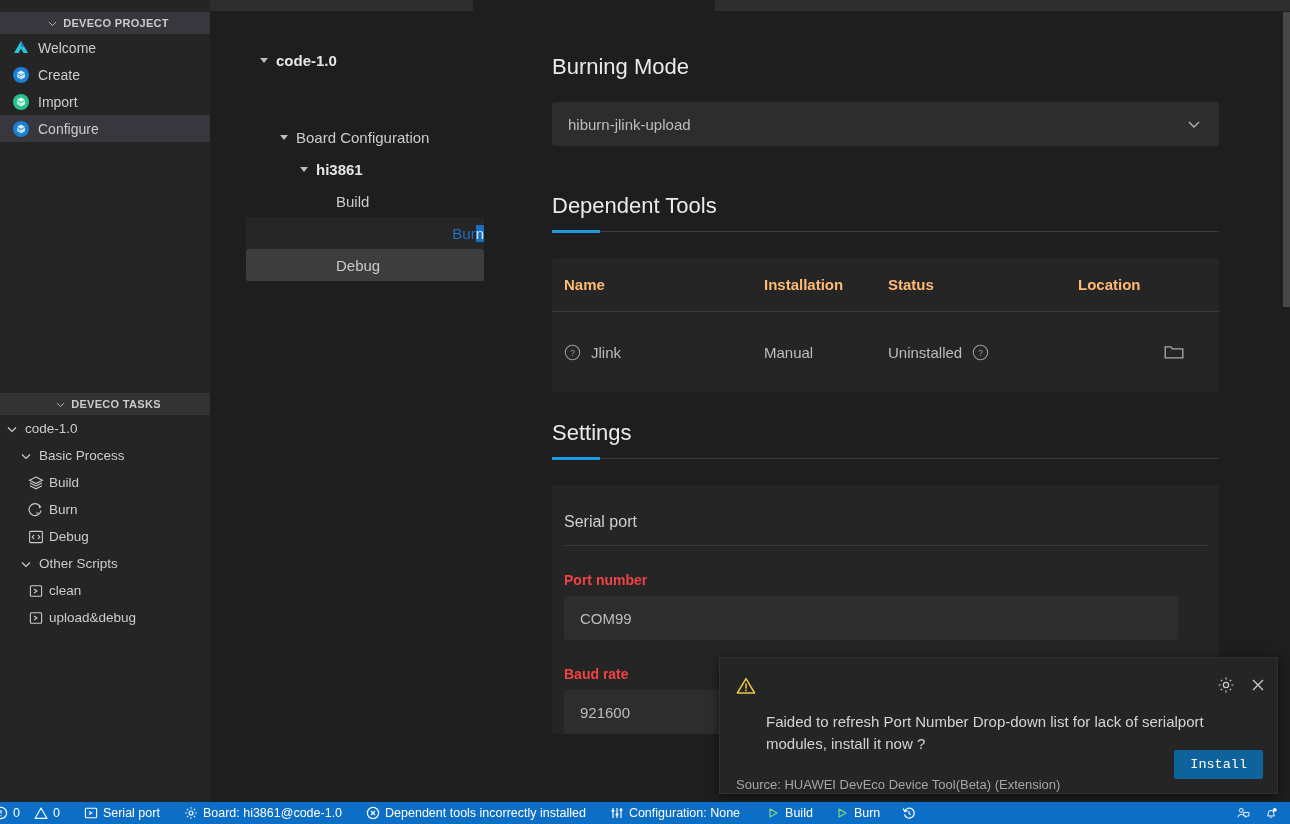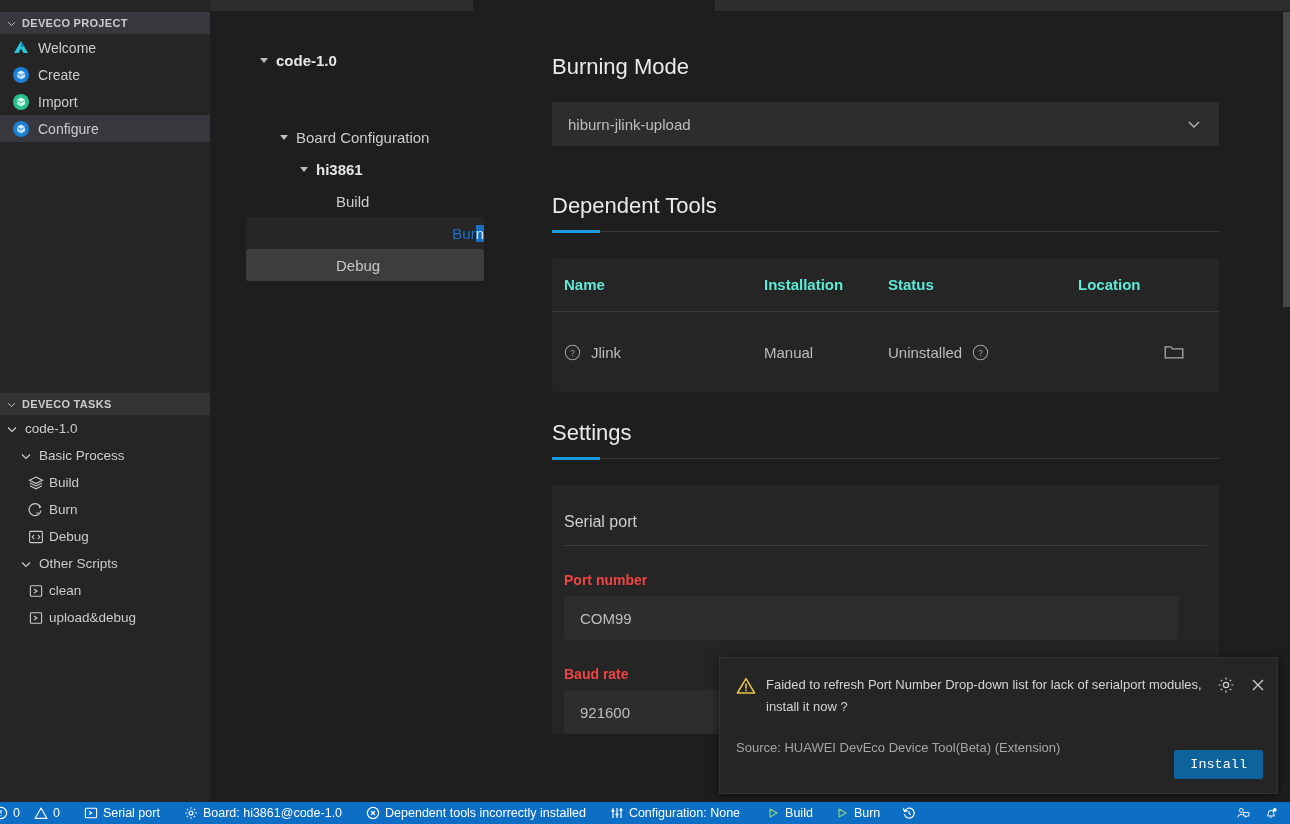--- a/index.html
+++ b/index.html
@@ -16,21 +16,21 @@
   .tabstrip .gutter { position: absolute; left: 0; top: 0; width: 210px; height: 12px; background: #252526; }
   .tab-inactive { position: absolute; left: 210px; top: 0; width: 263px; height: 11px; background: #2d2d2d; }
   .tab-active   { position: absolute; left: 474px; top: 0; width: 240px; height: 11px; background: #1e1e1e; }
   .tab-rest     { position: absolute; left: 715px; top: 0; width: 575px; height: 11px; background: #2d2d2d; }
 
   
   .sidebar { position: absolute; left: 0; top: 12px; width: 210px; height: 790px; background: #252526; }
   .side-section-header {
     height: 22px; display: flex; align-items: center; gap: 4px;
     padding-left: 4px; background: #37373d; color: #cccccc;
-    font-size: 11px; font-weight: bold; letter-spacing: .3px;
+    font-size: 11px; font-weight: bold; letter-spacing: .3px; justify-content: center;
   }
   .side-section-header.tasks { background: #333333; }
   .chev { width: 14px; height: 14px; display: inline-flex; align-items: center; justify-content: center; flex: none; }
   .chev svg { width: 11px; height: 11px; }
   .side-row {
     height: 27px; display: flex; align-items: center; gap: 8px;
     padding-left: 12px; color: #cccccc; font-size: 14px; cursor: pointer;
   }
   .side-row.selected { background: #37373d; }
   .side-ico { width: 18px; height: 18px; flex: none; display: inline-flex; align-items: center; justify-content: center; }
@@ -71,21 +71,21 @@
   .select-box {
     width: 667px; height: 44px; background: #2d2d2d; border-radius: 3px;
     display: flex; align-items: center; padding: 0 16px;
     color: #bdbdbd; font-size: 15px; cursor: pointer;
   }
   .select-box .val { flex: 1; }
   .select-box .chevd { width: 18px; height: 18px; display: inline-flex; align-items: center; justify-content: center; }
 
   .tool-table { width: 667px; background: #252526; border-radius: 2px; }
   .tt-head { display: flex; align-items: center; height: 54px; padding: 0 0 0 12px; border-bottom: 1px solid #3a3a3a; }
-  .tt-head div { color: #5eead4; font-size: 15px; font-weight: bold; }
+  .tt-head div { color: #fdba74; font-size: 15px; font-weight: bold; }
   .tt-row { display: flex; align-items: center; height: 80px; padding: 0 0 0 12px; }
   .tt-row div { color: #bdbdbd; font-size: 15px; }
   .c-name { width: 200px; display: flex !important; align-items: center; gap: 10px; }
   .c-inst { width: 124px; }
   .c-stat { width: 190px; display: flex !important; align-items: center; gap: 10px; }
   .c-loc  { flex: 1; display: flex !important; align-items: center; }
   .qmark { width: 17px; height: 17px; flex: none; display: inline-flex; align-items: center; justify-content: center; }
 
   .settings-card { width: 667px; background: #252526; border-radius: 2px; padding: 22px 12px 0 12px; }
   .set-group-title { color: #cfcfcf; font-size: 16px; padding: 6px 0 14px 0; border-bottom: 1px solid #3a3a3a; }
@@ -99,21 +99,21 @@
   .vscroll { position: absolute; right: 0; top: 0; width: 7px; height: 295px; background: #474747; }
 
   
   .toast {
     position: absolute; left: 719px; top: 657px; width: 559px; height: 137px;
     background: #252526; border: 1px solid #303031;
     box-shadow: 0 2px 10px rgba(0,0,0,.55);
   }
   .toast-top { display: flex; align-items: flex-start; padding: 16px 10px 0 16px; }
   .warn-ico { width: 20px; height: 20px; flex: none; margin-top: 2px; margin-right: 10px; }
-  .toast-msg { flex: 1; color: #d4d4d4; font-size: 13px; line-height: 22px; padding-right: 8px; }
+  .toast-msg { flex: 1; color: #d4d4d4; font-size: 15px; line-height: 22px; padding-right: 8px; margin-top: 37px; }
   .toast-actions { display: flex; align-items: center; gap: 14px; padding-top: 2px; }
   .ticon { width: 18px; height: 18px; display: inline-flex; align-items: center; justify-content: center; cursor: pointer; color: #cccccc; }
   .toast-src { color: #a6a6a6; font-size: 13px; padding: 22px 0 0 16px; }
   .toast-btnrow { position: absolute; right: 14px; bottom: 14px; }
   .install-btn {
     background: #0e639c; color: #ffffff; font-size: 13.5px;
     padding: 7px 16px; border: none; border-radius: 2px; cursor: pointer;
     font-family: Liberation Mono, monospace;
   }
 

